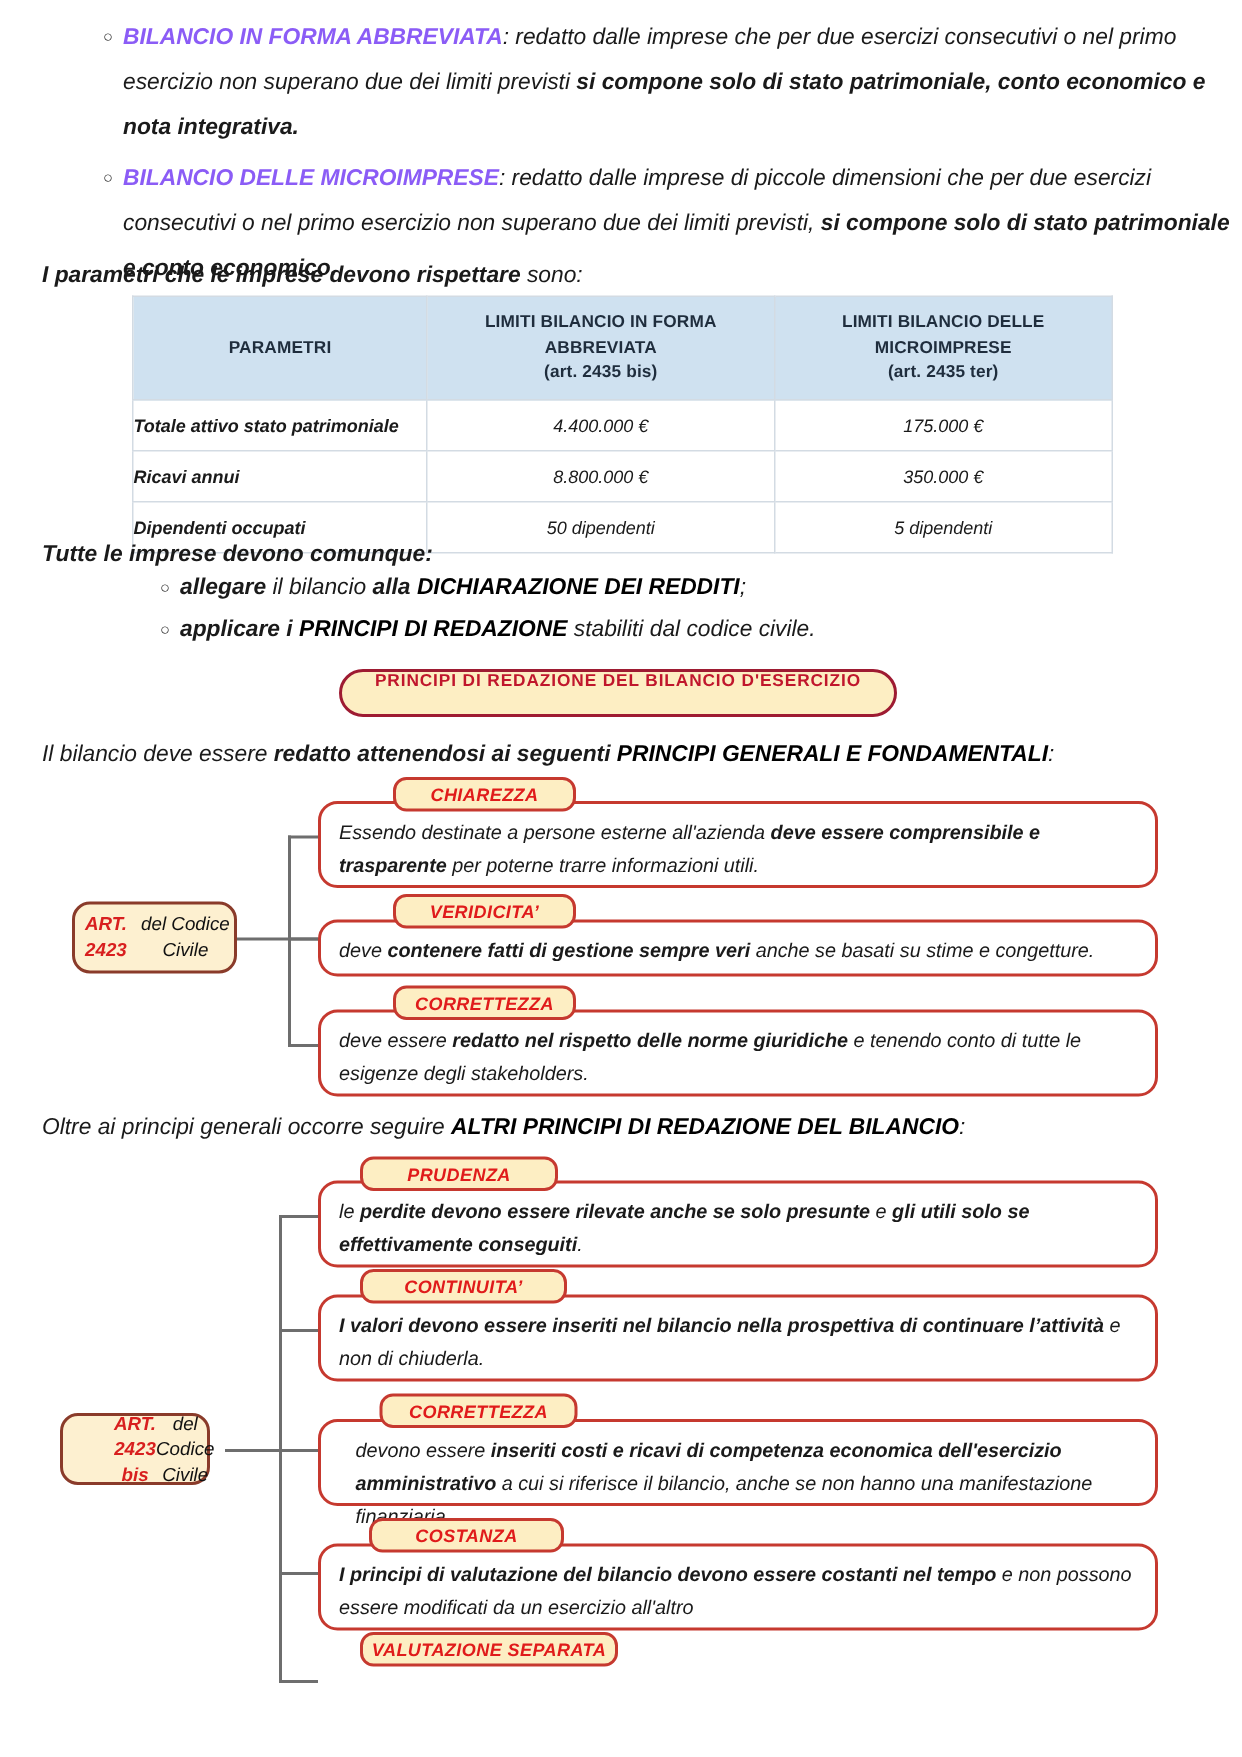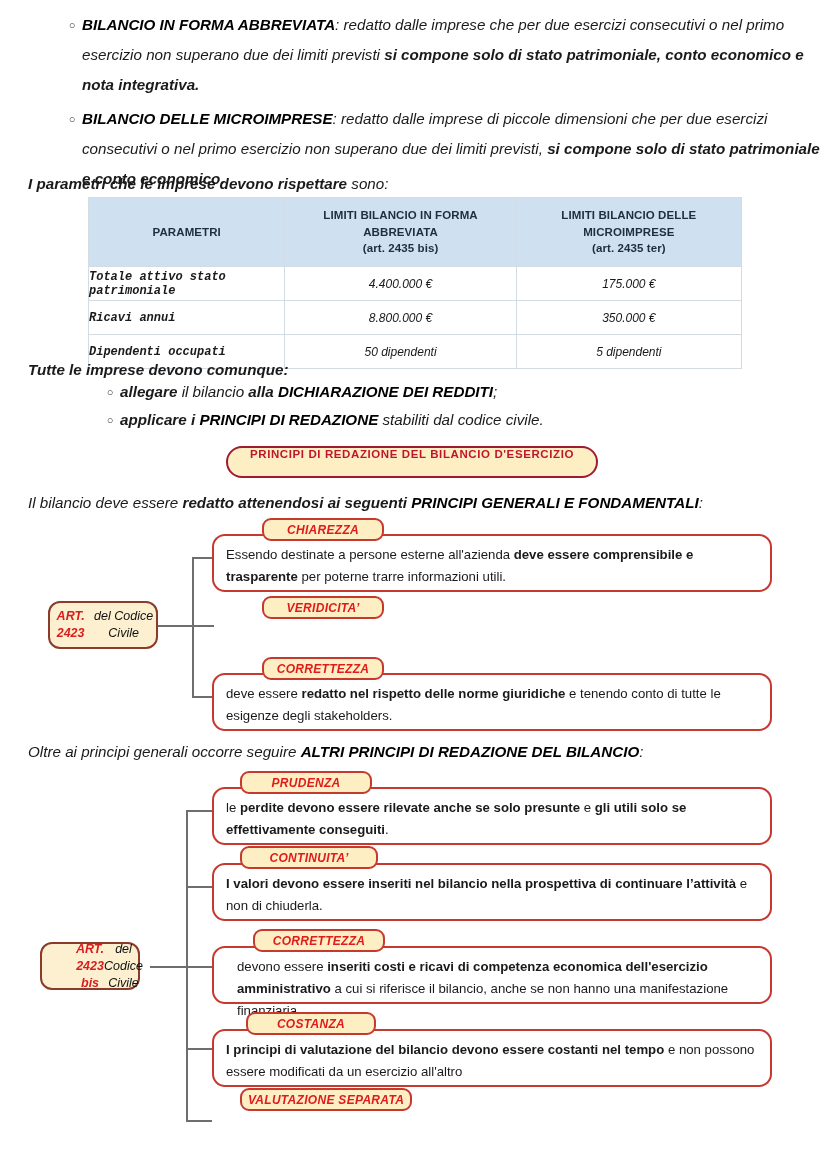--- a/index.html
+++ b/index.html
@@ -7,21 +7,21 @@
     width:828px;
     height:1171px;
     background:#ffffff;
     font-family:"Liberation Sans", sans-serif;
     color:#1a1a1a;
     position:relative;
     overflow:hidden;
   }
   .page{position:relative;width:828px;height:1171px;}
   .b{font-weight:bold;}
-  .red{color:#000000;text-align:right;}
+  .red{color:#8b5cf6;text-align:right;}
   .orange{color:#000000;}
 
   
   .bullets{position:absolute;left:62px;top:10px;width:760px;}
   .bullet-row{display:flex;align-items:flex-start;margin-bottom:4px;}
   .bullet-mark{
     width:20px;flex:0 0 20px;text-align:center;
     font-size:11px;line-height:30px;color:#333;
   }
   .bullet-text{
@@ -52,21 +52,21 @@
     vertical-align:middle;
     text-align:center;
     letter-spacing:.1px;
   }
   .col-a{width:196px;}
   .col-b{width:231px;}
   .col-c{width:225px;}
   .tbl tbody td{
     height:33px;font-size:12px;font-style:italic;vertical-align:middle;
   }
-  .cell-param{padding-left:10px;font-weight:bold;text-align:left;font-family:Liberation Mono, monospace;}
+  .cell-param{padding-left:10px;font-weight:bold;text-align:left;}
   .cell-val{text-align:center;}
 
   
   .banner{
     position:absolute;left:226px;top:446px;width:372px;height:32px;
     background:#fdeec3;
     border:2.5px solid #9e1b32;
     border-radius:16px;
     display:flex;align-items:flex-start;justify-content:center;
     box-sizing:border-box;
@@ -93,21 +93,21 @@
 
   .itembox{
     position:absolute;
     background:#ffffff;
     border:2px solid #c6392f;
     border-radius:13px;
     box-sizing:border-box;
   }
   .itembox .body{
     padding:8px 12px 6px 12px;
-    font-size:13.2px;line-height:22px;
+    font-style:italic;font-size:13.2px;line-height:22px;
   }
   .tab{
     position:absolute;
     background:#fdeec3;
     border:2px solid #c6392f;
     border-radius:9px;
     height:23px;
     box-sizing:border-box;
     display:flex;align-items:center;justify-content:center;
     z-index:3;
@@ -208,20 +208,23 @@
       <div class="n2">del Codice Civile</div>
     </div>
 
     <div class="itembox" style="left:212px;top:534px;width:560px;height:58px;">
       <div class="body"><span>Essendo destinate a persone esterne all'azienda </span><span class="b">deve essere comprensibile e trasparente</span><span> per poterne trarre informazioni utili.</span></div>
     </div>
     <div class="tab" style="left:262px;top:518px;width:122px;">
       <span>CHIAREZZA</span>
     </div>
 
+    <div class="itembox" style="left:212px;top:613px;width:560px;height:38px;">
+      <div class="body"><span>deve </span><span class="b">contenere fatti di gestione sempre veri</span><span> anche se basati su stime e congetture.</span></div>
+    </div>
     <div class="tab" style="left:262px;top:596px;width:122px;">
       <span>VERIDICITA’</span>
     </div>
 
     <div class="itembox" style="left:212px;top:673px;width:560px;height:58px;">
       <div class="body"><span>deve essere </span><span class="b">redatto nel rispetto delle norme giuridiche</span><span> e tenendo conto di tutte le esigenze degli stakeholders.</span></div>
     </div>
     <div class="tab" style="left:262px;top:657px;width:122px;">
       <span>CORRETTEZZA</span>
     </div>

